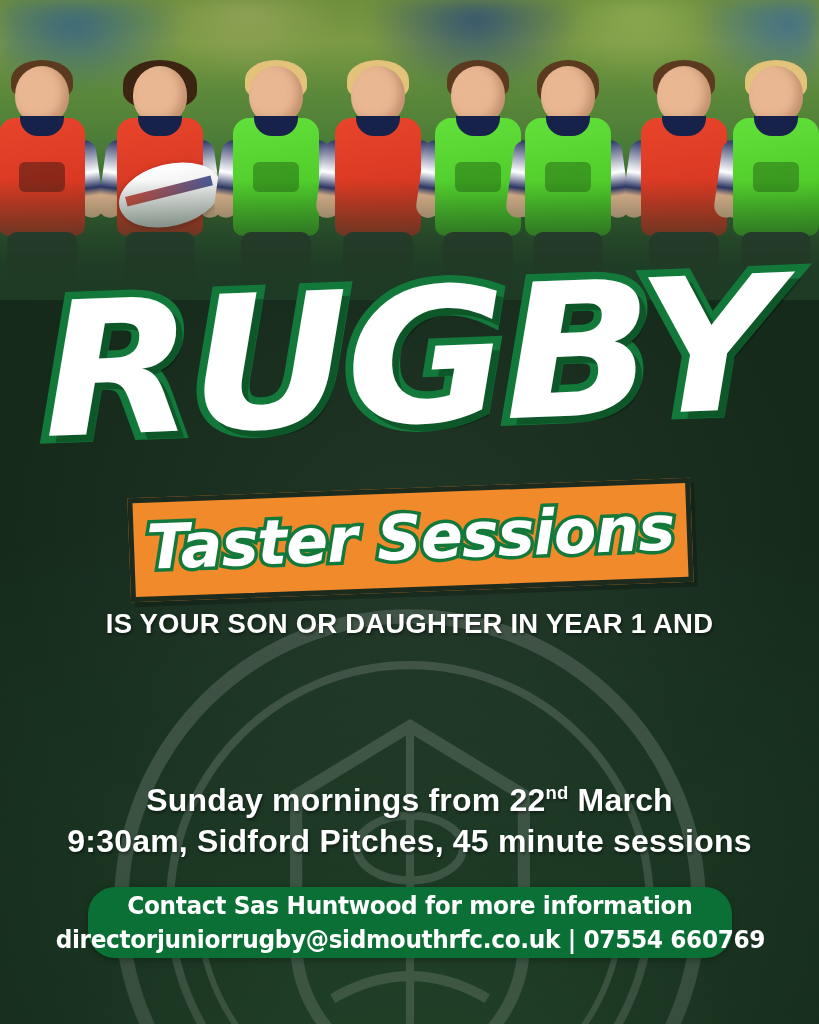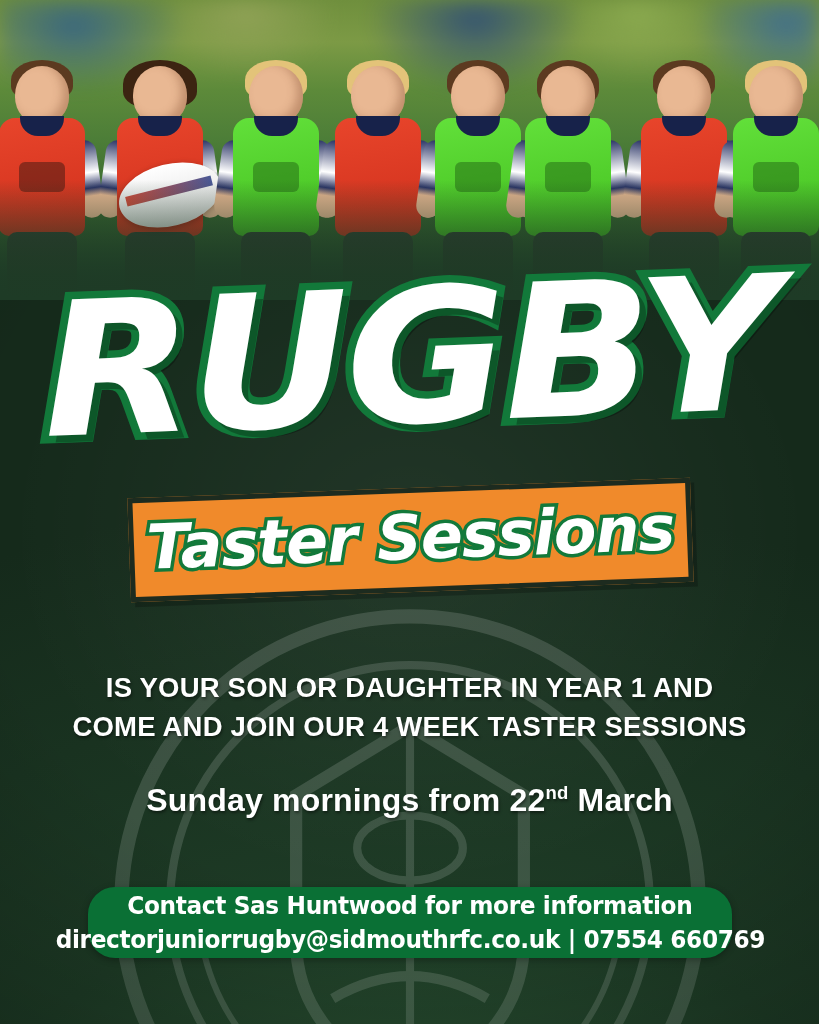--- a/index.html
+++ b/index.html
@@ -217,21 +217,21 @@
     paint-order: stroke fill;
     letter-spacing: -1px;
     white-space: nowrap;
     transform: translateY(-2px);
   }
 
   
   .blurb {
     position: absolute;
     left: 0; right: 0;
-    top: 668px;
+    top: 604px;
     text-align: center;
     color: #ffffff;
     font-family: "Liberation Sans", sans-serif;
     font-weight: 700;
     font-size: 27.5px;
     line-height: 39px;
     letter-spacing: .2px;
     text-shadow: 1px 2px 3px rgba(0,0,0,.45);
   }
   .details {
@@ -392,27 +392,27 @@
   <div class="headline">
     <span class="word">RUGBY</span>
   </div>
 
   <div class="ribbon">
     <span class="sub">Taster Sessions</span>
   </div>
 
   <div class="blurb">
     <div>IS YOUR SON OR DAUGHTER IN YEAR 1 AND</div>
-    <div>COME AND JOIN OUR 4 WEEK TASTER SESSIONS</div>
   </div>
 
   <div class="details">
     <div>
       <span>Sunday mornings from 22</span><sup>nd</sup><span> March</span>
     </div>
+    <div>9:30am, Sidford Pitches, 45 minute sessions</div>
   </div>
 
   <div class="contact">
     <div class="line">Contact Sas Huntwood for more information</div>
     <div class="line">directorjuniorrugby@sidmouthrfc.co.uk | 07554 660769</div>
   </div>
 
 </div>
 
 </body></html>

